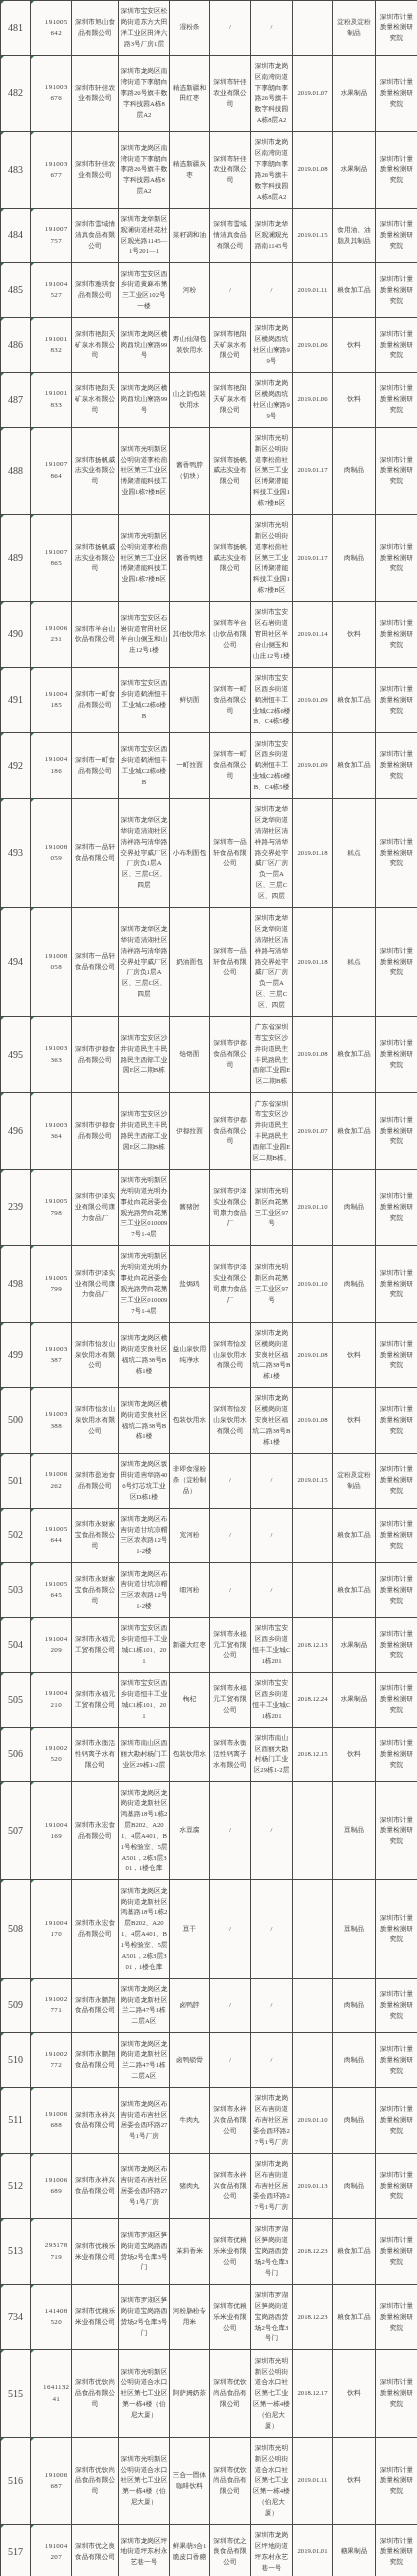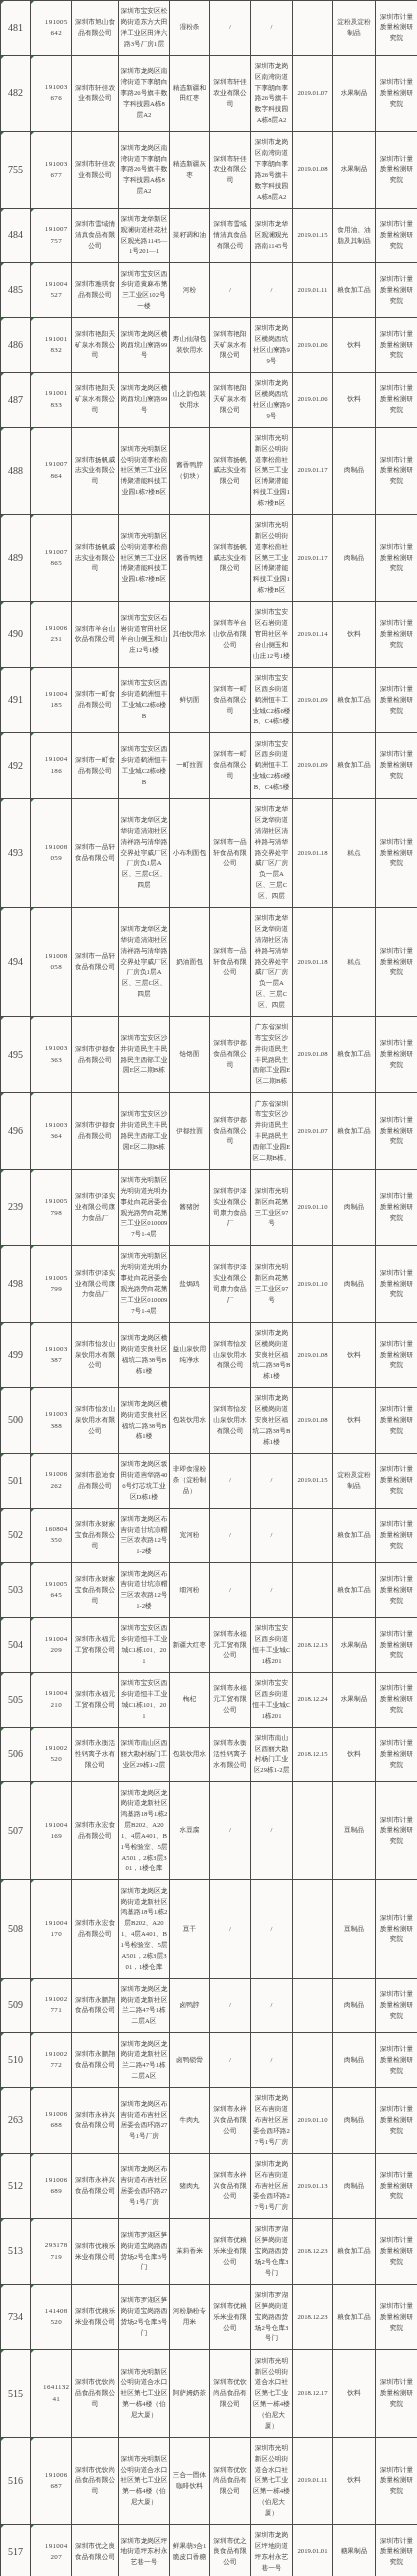--- a/index.html
+++ b/index.html
@@ -63,21 +63,21 @@
     <td class="c-company">深圳市轩佳农业有限公司</td>
     <td class="c-addr">深圳市龙岗区南湾街道下李朗白李路26号旗丰数字科技园A栋8层A2</td>
     <td class="c-product">精选新疆和田红枣</td>
     <td class="c-producer">深圳市轩佳农业有限公司</td>
     <td class="c-paddr">深圳市龙岗区南湾街道下李朗白李路26号旗丰数字科技园A栋8层A2</td>
     <td class="c-date">2019.01.07</td>
     <td class="c-cat">水果制品</td>
     <td class="c-agency">深圳市计量质量检测研究院</td>
   </tr>
         <tr>
-    <td class="c-num flagged">755</td>
+    <td class="c-num flagged">483</td>
     <td class="c-id flagged">191003677</td>
     <td class="c-company">深圳市轩佳农业有限公司</td>
     <td class="c-addr">深圳市龙岗区南湾街道下李朗白李路26号旗丰数字科技园A栋8层A2</td>
     <td class="c-product">精选新疆灰枣</td>
     <td class="c-producer">深圳市轩佳农业有限公司</td>
     <td class="c-paddr">深圳市龙岗区南湾街道下李朗白李路26号旗丰数字科技园A栋8层A2</td>
     <td class="c-date">2019.01.08</td>
     <td class="c-cat">水果制品</td>
     <td class="c-agency">深圳市计量质量检测研究院</td>
   </tr>
@@ -292,21 +292,21 @@
     <td class="c-addr">深圳市龙岗区坂田街道吉华路406号灯芯坑工业区D栋1楼</td>
     <td class="c-product">非即食湿粉条（淀粉制品）</td>
     <td class="c-producer">/</td>
     <td class="c-paddr">/</td>
     <td class="c-date">2019.01.15</td>
     <td class="c-cat">淀粉及淀粉制品</td>
     <td class="c-agency">深圳市计量质量检测研究院</td>
   </tr>
         <tr>
     <td class="c-num flagged">502</td>
-    <td class="c-id flagged">160804350</td>
+    <td class="c-id flagged">191005644</td>
     <td class="c-company">深圳市永财家宝食品有限公司</td>
     <td class="c-addr">深圳市龙岗区布吉街道甘坑凉帽三区农衣路12号1-2楼</td>
     <td class="c-product">宽河粉</td>
     <td class="c-producer">/</td>
     <td class="c-paddr">/</td>
     <td class="c-date"></td>
     <td class="c-cat">粮食加工品</td>
     <td class="c-agency">深圳市计量质量检测研究院</td>
   </tr>
         <tr>
@@ -399,21 +399,21 @@
     <td class="c-company">深圳市永鹏翔食品有限公司</td>
     <td class="c-addr">深圳市龙岗区龙岗街道龙新社区兰二路47号1栋二层A区</td>
     <td class="c-product">卤鸭锁骨</td>
     <td class="c-producer">/</td>
     <td class="c-paddr">/</td>
     <td class="c-date"></td>
     <td class="c-cat">肉制品</td>
     <td class="c-agency">深圳市计量质量检测研究院</td>
   </tr>
         <tr>
-    <td class="c-num flagged">263</td>
+    <td class="c-num flagged">511</td>
     <td class="c-id flagged">191006688</td>
     <td class="c-company">深圳市永祥兴食品有限公司</td>
     <td class="c-addr">深圳市龙岗区布吉街道布吉社区居委会西环路27号1号厂房</td>
     <td class="c-product">牛肉丸</td>
     <td class="c-producer">深圳市永祥兴食品有限公司</td>
     <td class="c-paddr">深圳市龙岗区布吉街道布吉社区居委会西环路27号1号厂房</td>
     <td class="c-date">2019.01.10</td>
     <td class="c-cat">肉制品</td>
     <td class="c-agency">深圳市计量质量检测研究院</td>
   </tr>

